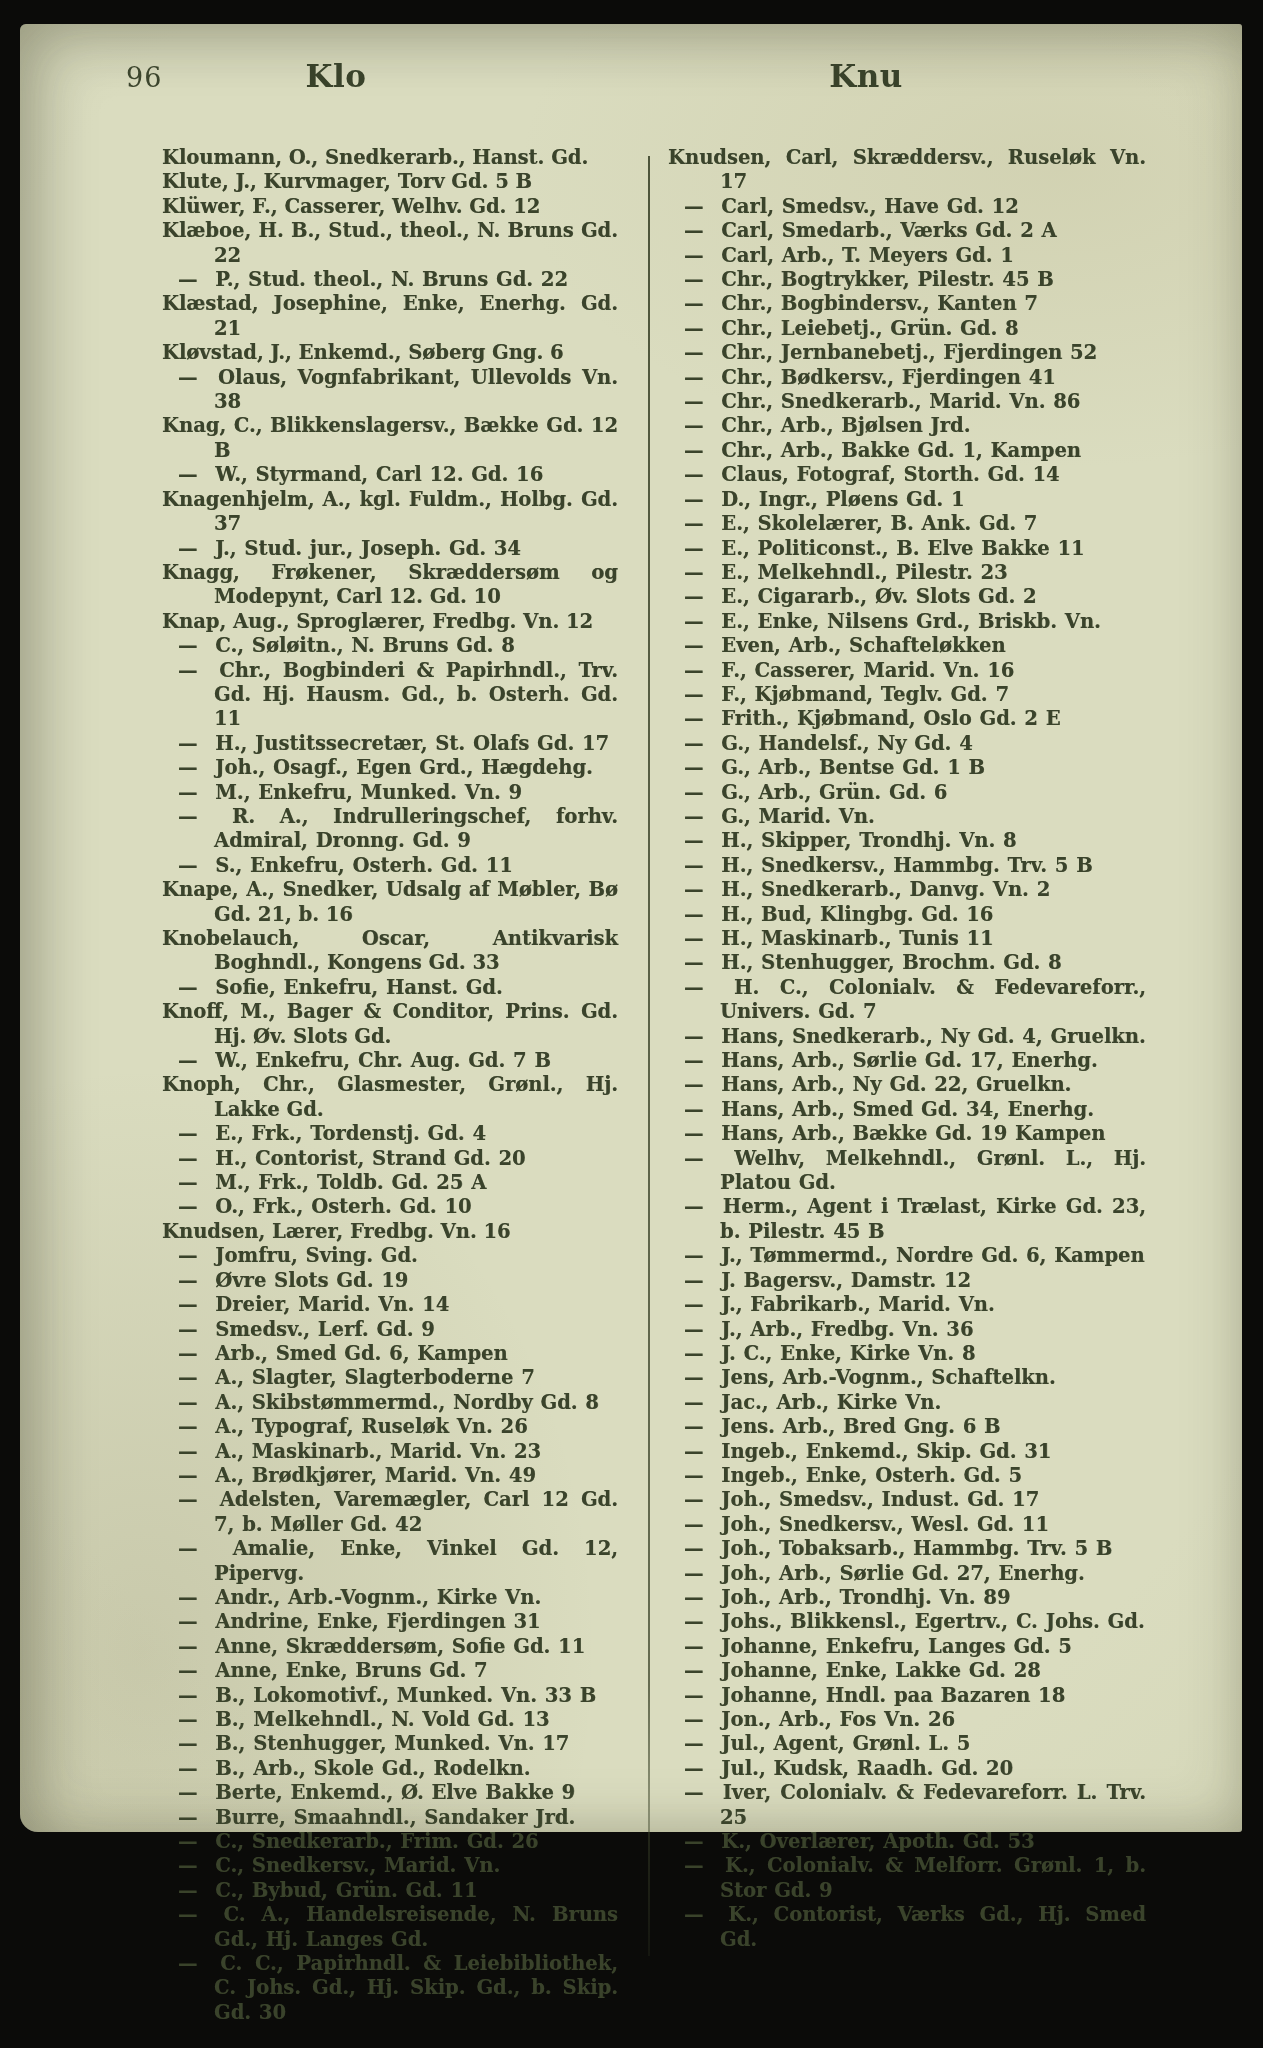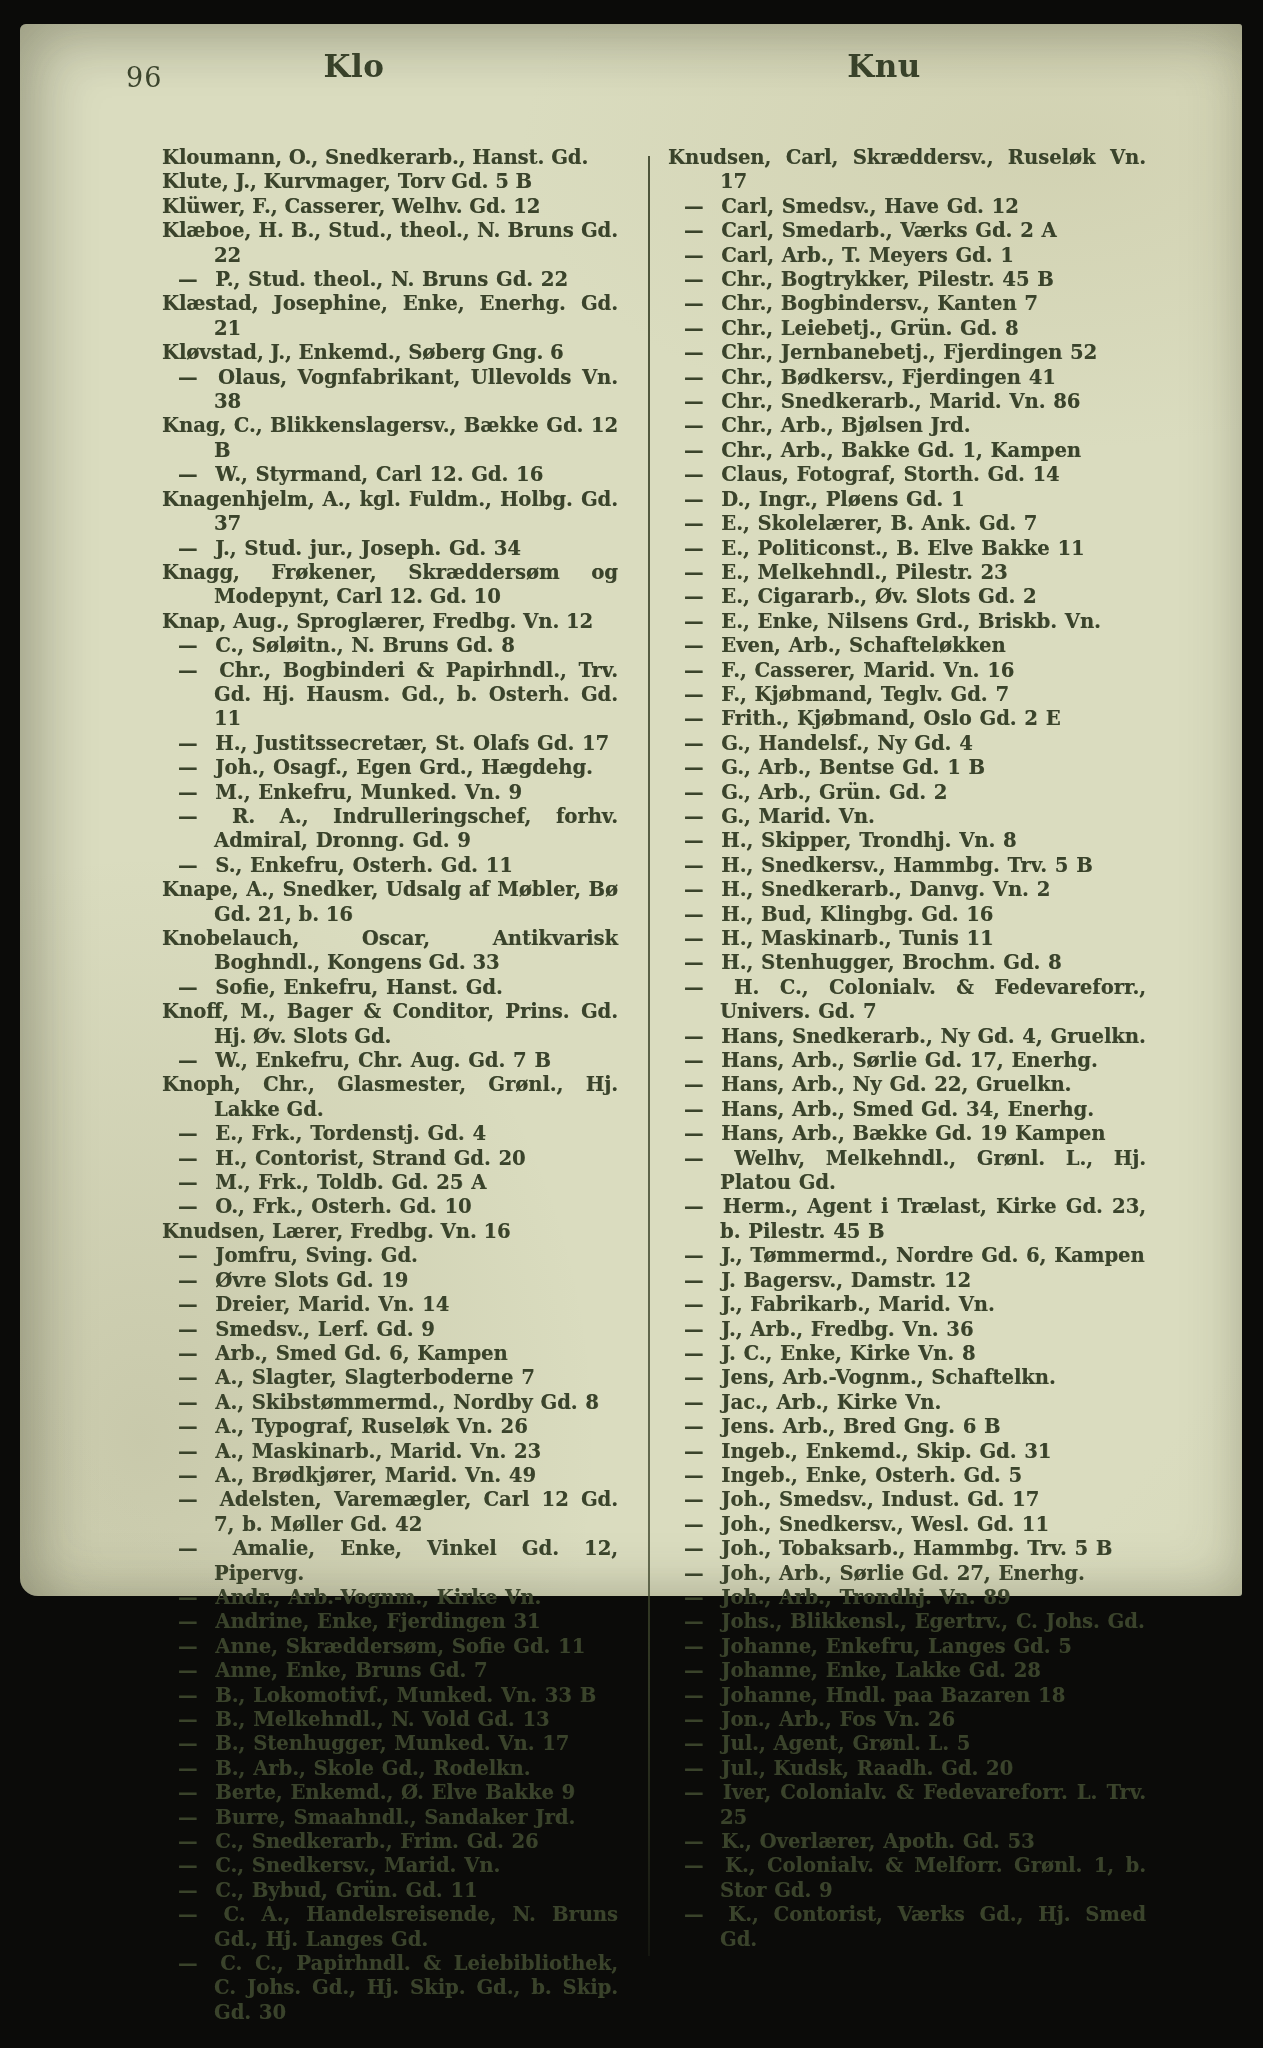--- a/index.html
+++ b/index.html
@@ -6,41 +6,40 @@
   body {
     width: 1263px; height: 2048px;
     background: #0b0b09;
     overflow: hidden;
     font-family: "DejaVu Serif", "Liberation Serif", serif;
   }
   .scan { position: absolute; inset: 0; }
   .paper {
     position: absolute;
     left: 20px; top: 24px;
-    width: 1222px; height: 1572px;
+    width: 1222px; height: 1808px;
     background:
       radial-gradient(ellipse 900px 500px at 85% 8%, rgba(185,180,140,0.25), rgba(0,0,0,0) 60%),
       radial-gradient(ellipse 700px 900px at 10% 90%, rgba(120,115,80,0.18), rgba(0,0,0,0) 65%),
       radial-gradient(ellipse 1400px 1800px at 50% 45%, #dadcbf 55%, #cfd1b0 100%);
     background-color: #d6d8b8;
     border-radius: 6px 3px 3px 18px;
     box-shadow:
       inset 0 0 60px rgba(60,60,30,0.25),
       inset 25px 18px 55px rgba(30,30,15,0.18);
   }
   .pagenum {
     position: absolute; left: 106px; top: 38px;
     font-size: 27px; color: #3c452d; letter-spacing: 1px;
   }
   .colhead {
-    position: absolute; top: 24px;
+    position: absolute; top: 34px;
     transform: translateX(-50%);
     font-size: 31px; font-weight: bold; color: #39422a;
     letter-spacing: 0.5px;
-    margin-left: 18px;
   }
   .colhead.left  { left: 316px; }
   .colhead.right { left: 846px; }
   .divider {
     position: absolute; left: 628px; top: 132px;
     width: 2px; height: 1800px;
     background: linear-gradient(to bottom, rgba(62,70,44,0.9), rgba(62,70,44,0.75) 85%, rgba(62,70,44,0.2));
   }
   .col {
     position: absolute; top: 122px;
@@ -145,21 +144,21 @@
         <div class="entry dash">— E., Politiconst., B. Elve Bakke 11</div>
         <div class="entry dash">— E., Melkehndl., Pilestr. 23</div>
         <div class="entry dash">— E., Cigararb., Øv. Slots Gd. 2</div>
         <div class="entry dash">— E., Enke, Nilsens Grd., Briskb. Vn.</div>
         <div class="entry dash">— Even, Arb., Schafteløkken</div>
         <div class="entry dash">— F., Casserer, Marid. Vn. 16</div>
         <div class="entry dash">— F., Kjøbmand, Teglv. Gd. 7</div>
         <div class="entry dash">— Frith., Kjøbmand, Oslo Gd. 2 E</div>
         <div class="entry dash">— G., Handelsf., Ny Gd. 4</div>
         <div class="entry dash">— G., Arb., Bentse Gd. 1 B</div>
-        <div class="entry dash">— G., Arb., Grün. Gd. 2</div>
+        <div class="entry dash">— G., Arb., Grün. Gd. 6</div>
         <div class="entry dash">— G., Marid. Vn.</div>
         <div class="entry dash">— H., Skipper, Trondhj. Vn. 8</div>
         <div class="entry dash">— H., Snedkersv., Hammbg. Trv. 5 B</div>
         <div class="entry dash">— H., Snedkerarb., Danvg. Vn. 2</div>
         <div class="entry dash">— H., Bud, Klingbg. Gd. 16</div>
         <div class="entry dash">— H., Maskinarb., Tunis 11</div>
         <div class="entry dash">— H., Stenhugger, Brochm. Gd. 8</div>
         <div class="entry dash">— H. C., Colonialv. &amp; Fedevareforr., Univers. Gd. 7</div>
         <div class="entry dash">— Hans, Snedkerarb., Ny Gd. 4, Gruelkn.</div>
         <div class="entry dash">— Hans, Arb., Sørlie Gd. 17, Enerhg.</div>

